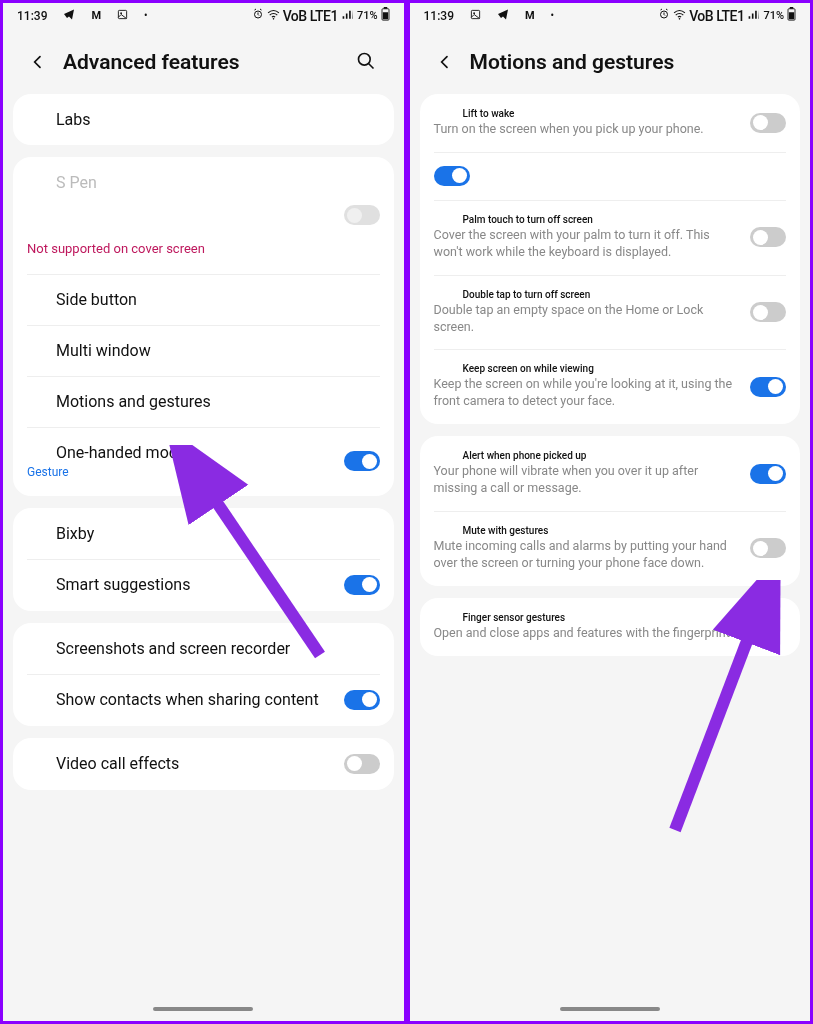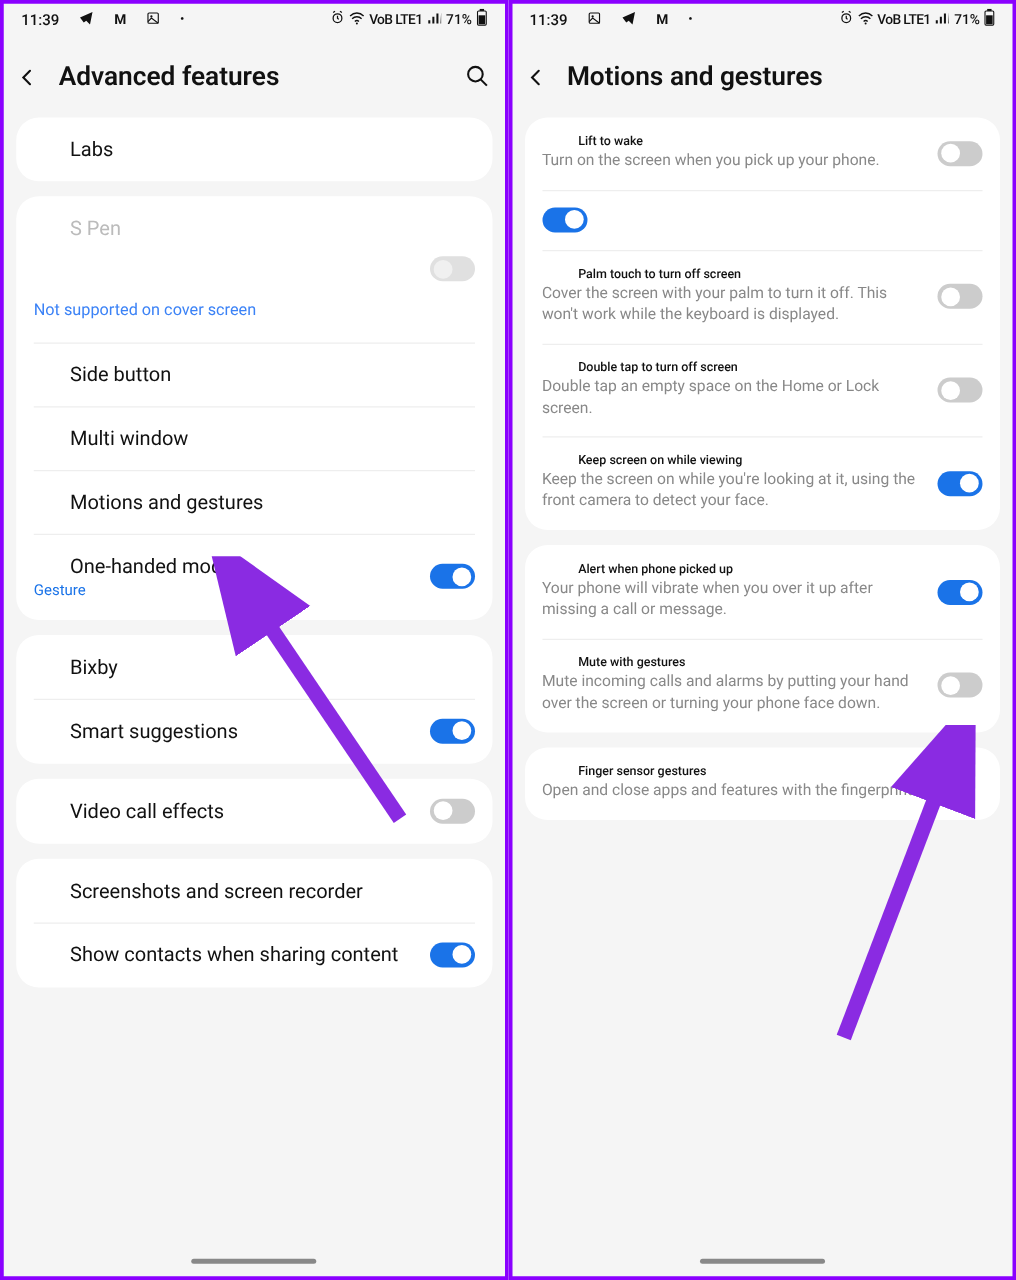--- a/index.html
+++ b/index.html
@@ -25,21 +25,21 @@
     padding: 4px 14px 2px;
     font-size: 12px;
     font-weight: 500;
     color: #111;
   }
   .status-left { display: flex; align-items: center; gap: 16px; }
   .status-right { display: flex; align-items: center; gap: 3px; font-size: 11px; }
   .header {
     display: flex;
     align-items: center;
-    padding: 24px 10px 20px;
+    padding: 24px 26px 20px;
     gap: 16px;
   }
   .back-btn {
     width: 18px; height: 18px;
     display: flex; align-items: center; justify-content: center;
   }
   .header-title {
     font-size: 21px;
     font-weight: 600;
     color: #111;
@@ -76,21 +76,21 @@
     margin-left: 29px;
   }
   .row-sub {
     font-size: 13px;
     color: #888;
     margin-top: 2px;
     line-height: 1.35;
   }
   .row-sub.blue { color: #1a73e8; font-size: 12px; }
   .row.disabled .row-title { color: #bbb; }
-  .row.disabled .row-sub { color: #3b82f6; margin-top: 48px; }
+  .row.disabled .row-sub { color: #be185d; margin-top: 48px; }
   .toggle {
     width: 36px;
     height: 20px;
     border-radius: 10px;
     background: #ccc;
     position: relative;
     flex-shrink: 0;
   }
   .toggle::after {
     content: "";
@@ -117,21 +117,21 @@
     width: 100px;
     height: 4px;
     border-radius: 2px;
     background: #888;
   }
   .arrow {
     position: absolute;
     pointer-events: none;
     z-index: 10;
   }
-  .tiny-icons { font-size: 11px; letter-spacing: -0.5px; }
+  .tiny-icons { font-size: 14px; letter-spacing: -0.5px; }
 </style>
 </head>
 <body>
 
 <div class="phone">
   <div class="status-bar">
     <div class="status-left">
       <span>11:39</span>
       <span>
         <svg width="12" height="12" viewBox="0 0 24 24">
@@ -241,36 +241,36 @@
         <div class="row">
           <div class="row-body">
             <div class="row-title">Smart suggestions</div>
           </div>
           <div class="toggle on"></div>
         </div>
       </div>
       <div class="card">
         <div class="row">
           <div class="row-body">
+            <div class="row-title">Screenshots and screen recorder</div>
+          </div>
+        </div>
+        <div class="row">
+          <div class="row-body">
+            <div class="row-title">Show contacts when sharing content</div>
+          </div>
+          <div class="toggle on"></div>
+        </div>
+      </div>
+      <div class="card">
+        <div class="row">
+          <div class="row-body">
             <div class="row-title">Video call effects</div>
           </div>
           <div class="toggle off"></div>
-        </div>
-      </div>
-      <div class="card">
-        <div class="row">
-          <div class="row-body">
-            <div class="row-title">Screenshots and screen recorder</div>
-          </div>
-        </div>
-        <div class="row">
-          <div class="row-body">
-            <div class="row-title">Show contacts when sharing content</div>
-          </div>
-          <div class="toggle on"></div>
         </div>
       </div>
     </div>
   <div class="nav-pill"></div>
 </div>
 
 <div class="phone phone2">
   <div class="status-bar">
     <div class="status-left">
       <span>11:39</span>

